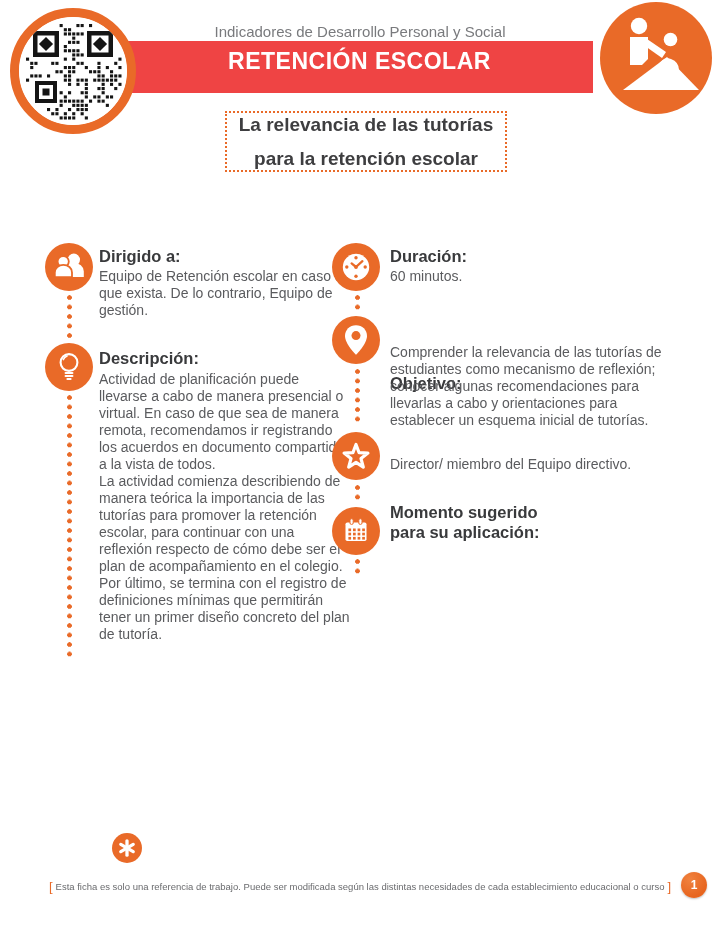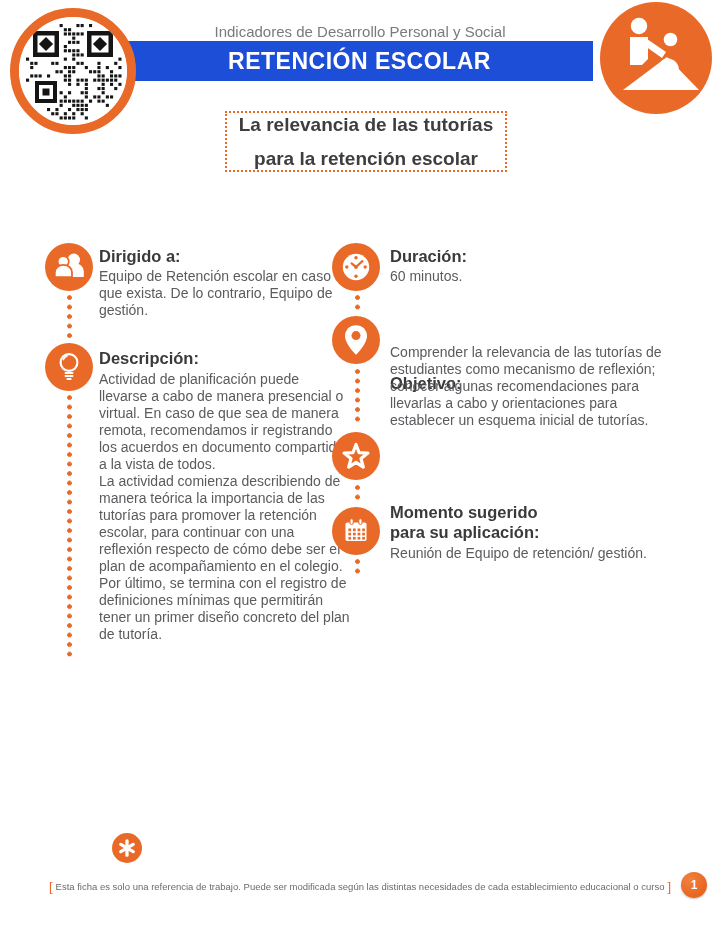--- a/index.html
+++ b/index.html
@@ -3,21 +3,21 @@
 <meta charset="utf-8">
 <style>
   html,body{margin:0;padding:0;background:#fff;}
   #page{
     position:relative;width:720px;height:932px;background:#fff;overflow:hidden;
     font-family:"Liberation Sans",sans-serif;
   }
   .abs{position:absolute;}
   
   .kicker{left:0;top:23px;width:720px;text-align:center;font-size:15px;color:#797A7D;}
-  .banner{left:110px;top:41px;width:483px;height:40px;background:#1d4ed8;}
+  .banner{left:110px;top:41px;width:483px;height:52px;background:#ef4444;}
   .banner span{display:block;text-align:center;line-height:40px;color:#fff;font-weight:bold;
     font-size:23px;letter-spacing:.5px;padding-left:16px;}
   .qr-badge{left:10px;top:8px;width:108px;height:108px;border:9px solid #E96A28;border-radius:50%;
     background:#fff;z-index:2;overflow:hidden;}
   .people-badge{left:600px;top:2px;width:112px;height:112px;border-radius:50%;background:#E96A28;}
   
   .title-box{left:225px;top:111px;width:282px;height:61px;border:2px dotted #E96A28;box-sizing:border-box;
     display:flex;flex-direction:column;align-items:center;justify-content:space-between;}
   .title-box div{font-weight:bold;font-size:19px;line-height:23px;color:#3E3E40;text-align:center;}
   
@@ -273,20 +273,21 @@
   <div class="abs dots" style="left:354.5px;top:369px;height:56px;"></div>
   <div class="abs sec-h" style="left:390px;top:336px;width:280px;margin-top:37px;">Objetivo:</div>
   <div class="abs sec-b" style="left:390px;top:344px;width:285px;">Comprender la relevancia de las tutorías de estudiantes como mecanismo de reflexión; conocer algunas recomendaciones para llevarlas a cabo y orientaciones para establecer un esquema inicial de tutorías.</div>
 
   <div class="abs icon-circle" style="left:332px;top:432px;">
     <svg width="48" height="48" viewBox="0 0 48 48">
       <polygon points="24,12.5 27.1,20.7 35.9,21.1 29,26.6 31.3,35.1 24,30.3 16.7,35.1 19,26.6 12.1,21.1 20.9,20.7" fill="none" stroke="#fff" stroke-width="3.2" stroke-linejoin="round"></polygon>
     </svg>
   </div>
   <div class="abs dots" style="left:354.5px;top:485px;height:17px;"></div>
+  <div class="abs sec-b" style="left:390px;top:456px;width:285px;">Director/ miembro del Equipo directivo.</div>
 
   <div class="abs icon-circle" style="left:332px;top:507px;">
     <svg width="48" height="48" viewBox="0 0 48 48">
       <g fill="#fff">
         <rect x="13.5" y="15.5" width="21" height="18.5" rx="1.8"></rect>
         <rect x="18" y="11.8" width="3.2" height="5.6" rx="1.4" stroke="#E96A28" stroke-width="1"></rect>
         <rect x="26.8" y="11.8" width="3.2" height="5.6" rx="1.4" stroke="#E96A28" stroke-width="1"></rect>
       </g>
       <g fill="#E96A28">
         <rect x="16.4" y="21.5" width="2.7" height="2.7"></rect>
@@ -300,21 +301,20 @@
         <rect x="16.4" y="29.9" width="2.7" height="2.7"></rect>
           <rect x="21" y="29.9" width="2.7" height="2.7"></rect>
           <rect x="25.6" y="29.9" width="2.7" height="2.7"></rect>
           <rect x="30.2" y="29.9" width="2.7" height="2.7"></rect>
       </g>
     </svg>
   </div>
   <div class="abs dots" style="left:354.5px;top:559px;height:19px;"></div>
   <div class="abs sec-h" style="left:390px;top:502px;width:280px;">Momento sugerido
 para su aplicación:</div>
-  <div class="abs sec-b" style="left:390px;top:545px;width:285px;">Reunión de Equipo de retención/ gestión.</div>
 
   <div class="abs icon-sm" style="left:112px;top:833px;">
     <svg width="30" height="30" viewBox="0 0 30 30">
       <g stroke="#fff" stroke-width="3.3" stroke-linecap="round" fill="none">
         <path d="M15 7.8 V22.2"></path>
         <path d="M8.8 11.4 L21.2 18.6"></path>
         <path d="M21.2 11.4 L8.8 18.6"></path>
       </g>
     </svg>
   </div>

